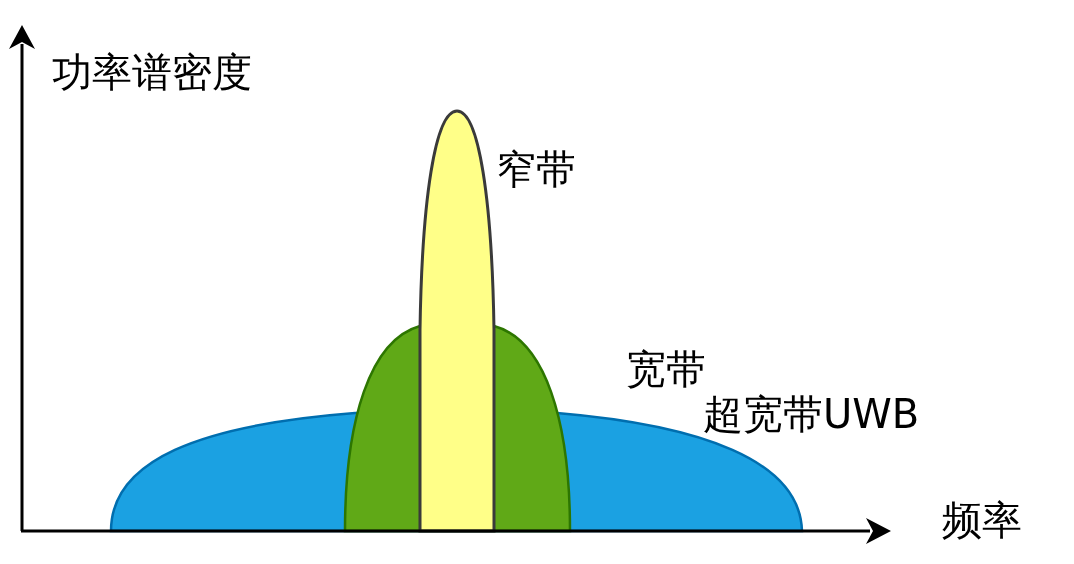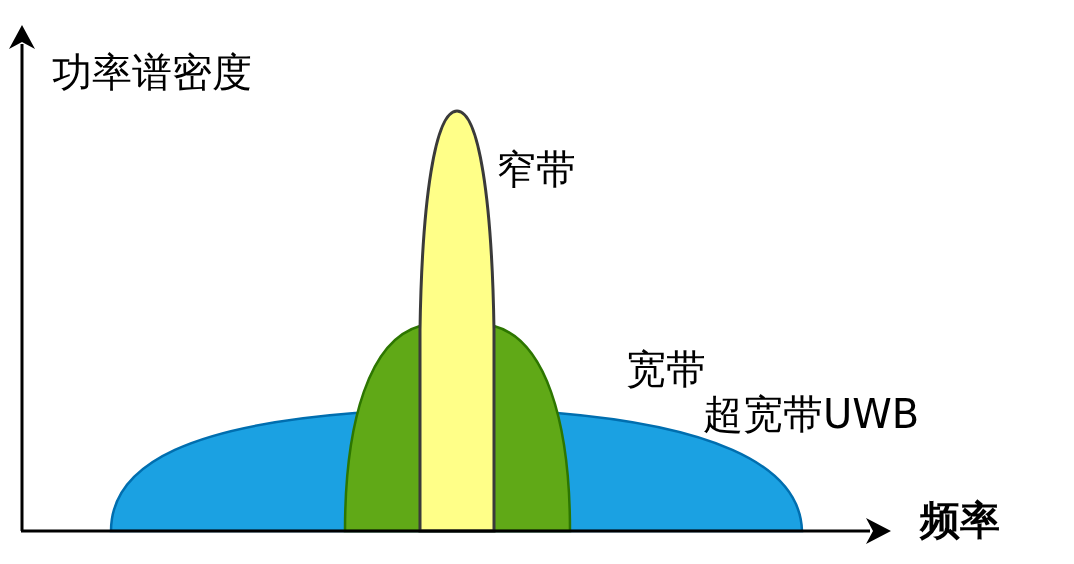--- a/index.html
+++ b/index.html
@@ -26,16 +26,16 @@
   <path d="M420,531 L420,330 C422,200 435,111 457,111 C479,111 492,200 494,330 L494,531 Z" fill="#FFFF88" stroke="#3A3A3A" stroke-width="3"></path>
 
   <line x1="22" y1="531" x2="22" y2="44" stroke="#000" stroke-width="3"></line>
   <polygon points="22,25 9,49 22,42 35,49" fill="#000"></polygon>
 
   <line x1="21" y1="531" x2="870" y2="531" stroke="#000" stroke-width="3"></line>
   <polygon points="891,531 866,518 873,531 866,544" fill="#000"></polygon>
 </svg>
 
 <div class="lbl" style="left:52px; top:52px;">功率谱密度</div>
-<div class="lbl" style="left:920px; top:500px;font-weight:bold;">频率</div>
+<div class="lbl" style="left:942px; top:500px;">频率</div>
 <div class="lbl" style="left:496px; top:141px;margin-top:8px;">窄带</div>
 <div class="lbl" style="left:584px; top:349px;margin-left:42px;">宽带</div>
 <div class="lbl" style="left:703px; top:394px;">超宽带UWB</div>
 
 </body></html>

